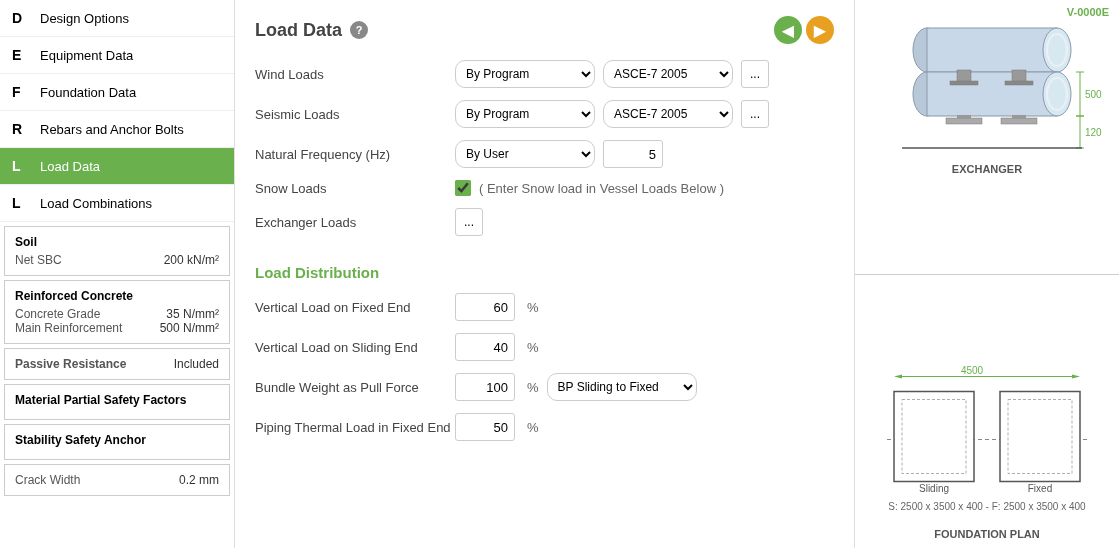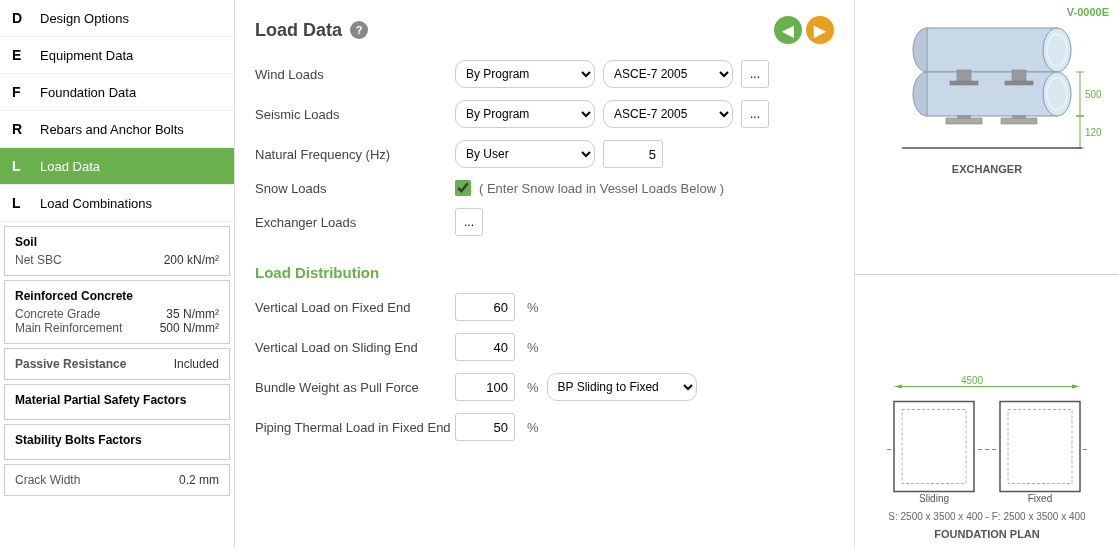--- a/index.html
+++ b/index.html
@@ -43,21 +43,21 @@
 
     .section-heading { color: #6ab04c; font-size: 15px; font-weight: 600; margin: 28px 0 12px 0; }
     .percent-sign { margin-left: 4px; color: #666; }
 
     
     .right-panel { width: 265px; flex-shrink: 0; display: flex; flex-direction: column; border-left: 1px solid #ddd; background: #f8f8f8; }
     .diagram-box { flex: 1; border-bottom: 1px solid #ccc; background: #fff; display: flex; flex-direction: column; align-items: center; padding: 8px; position: relative; }
     .diagram-title { color: #6ab04c; font-size: 11px; font-weight: bold; position: absolute; top: 6px; right: 10px; }
     .diagram-label { font-size: 11px; font-weight: bold; color: #555; }
     .foundation-box { flex: 1; background: #fff; display: flex; flex-direction: column; align-items: center; justify-content: flex-end; padding: 8px; }
-    .foundation-label { font-size: 11px; font-weight: bold; color: #555; margin-top: 6px; }
+    .foundation-label { font-size: 11px; font-weight: bold; color: #555; margin-top: 16px; }
     .foundation-sub { font-size: 10px; color: #666; margin-top: 2px; }
 
     
     svg { max-width: 100%; }
 
     .exchanger-svg { width: 230px; height: 155px; }
     .foundation-svg { width: 230px; height: 140px; }
   </style>
 </head>
 <body>
@@ -113,21 +113,21 @@
       <span style="font-weight:bold;">Passive Resistance</span>
       <span>Included</span>
     </div>
   </div>
 
   <div class="sidebar-section sidebar-section-clickable">
     <div class="sidebar-section-title">Material Partial Safety Factors</div>
   </div>
 
   <div class="sidebar-section sidebar-section-clickable">
-    <div class="sidebar-section-title">Stability Bolts Factors</div>
+    <div class="sidebar-section-title">Stability Safety Anchor</div>
   </div>
 
   <div class="sidebar-section">
     <div class="sidebar-section-row">
       <span>Crack Width</span>
       <span>0.2 mm</span>
     </div>
   </div>
 </div>
 

